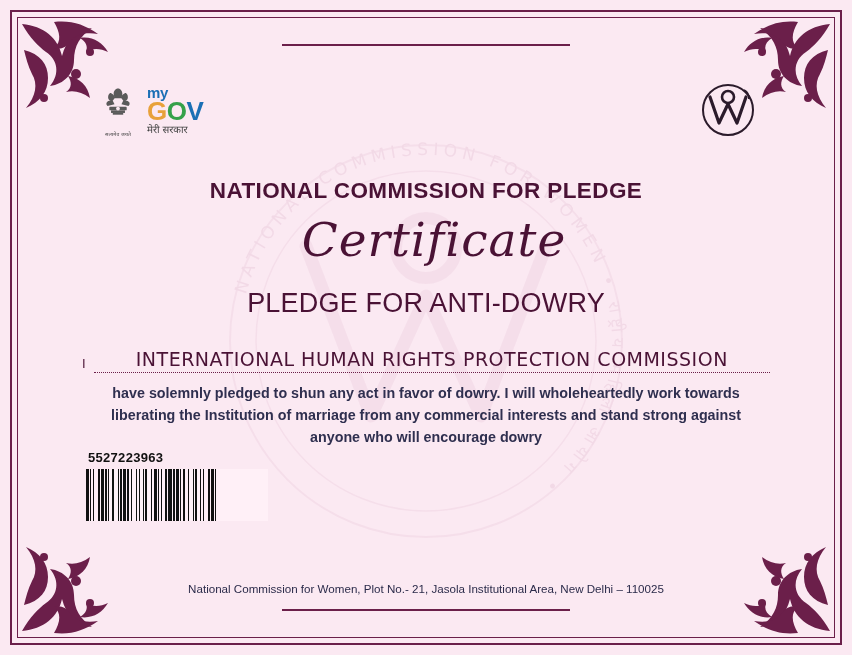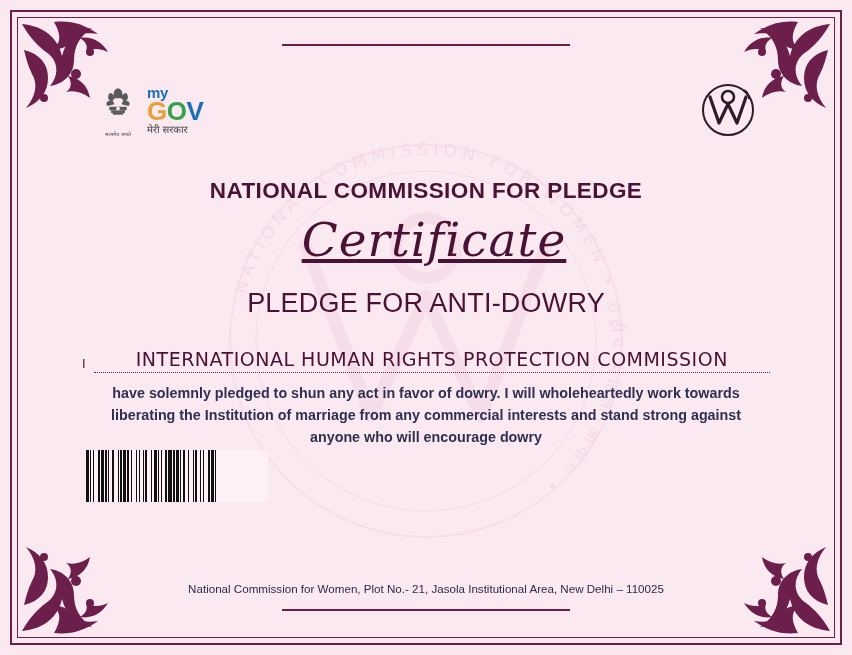--- a/index.html
+++ b/index.html
@@ -151,21 +151,20 @@
   .cert-word {
     position: absolute;
     left: 16px; right: 0;
     top: 212px;
     text-align: center;
     font-family: "DejaVu Serif", serif;
     font-style: italic;
     font-size: 47px;
     color: #4a1235;
     letter-spacing: 1px;
-    text-decoration: underline;
   }
   .pledge-title {
     position: absolute;
     left: 0; right: 0;
     top: 288px;
     text-align: center;
     font-size: 27px;
     font-weight: normal;
     color: #4a1235;
     letter-spacing: 0.2px;
@@ -387,20 +386,21 @@
   <div class="name-row">
     <div class="i-label">I</div>
     <div class="name-line">
       <span>INTERNATIONAL HUMAN RIGHTS PROTECTION COMMISSION</span>
     </div>
   </div>
 
   <div class="pledge-body">have solemnly pledged to shun any act in favor of dowry. I will wholeheartedly work towards liberating the Institution of marriage from any commercial interests and stand strong against anyone who will encourage dowry</div>
 
   <div class="barcode-block">
+    <div class="cert-number">5527223963</div>
     <div class="barcode">
         <i style="width:3px;background:#111;"></i>
         <i style="width:1px;background:transparent;"></i>
         <i style="width:1px;background:#111;"></i>
         <i style="width:2px;background:transparent;"></i>
         <i style="width:1px;background:#111;"></i>
         <i style="width:4px;background:transparent;"></i>
         <i style="width:2px;background:#111;"></i>
         <i style="width:1px;background:transparent;"></i>
         <i style="width:3px;background:#111;"></i>

